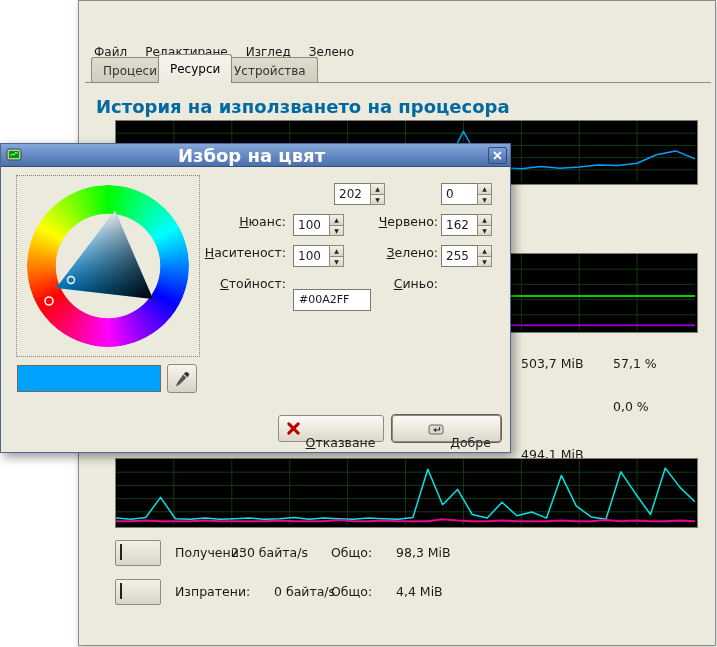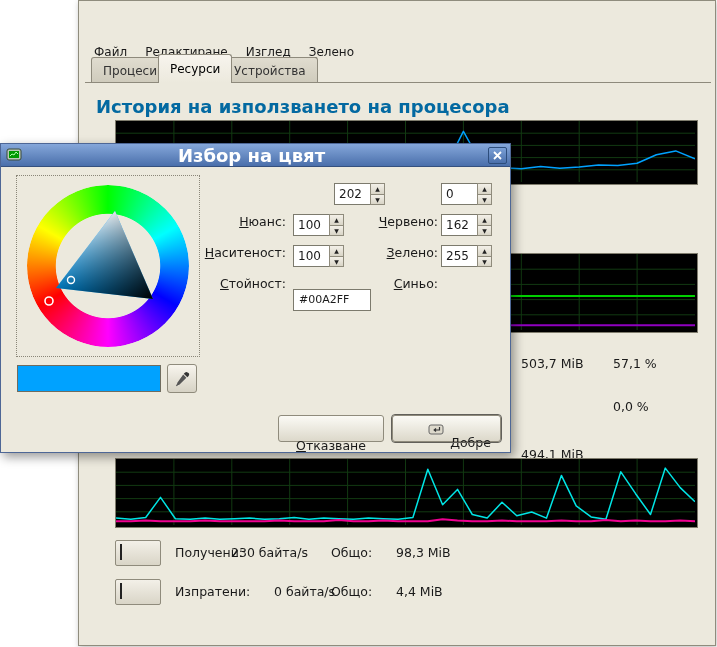--- a/index.html
+++ b/index.html
@@ -290,21 +290,21 @@
   <div class="text-entry" style="left:292px; top:145px; width:78px;">#00A2FF</div>
 
   <div class="color-preview" style="background: rgb(0, 162, 255);"></div>
   <div class="tool-btn" style="left:166px; top:220px; width:30px; height:29px;">
     <svg width="16" height="16" viewBox="0 0 16 16">
       <path d="M13.6 1.4 a2.1 2.1 0 0 1 1 3.5 l-1.3 1.3 -3.5-3.5 1.3-1.3 a2.1 2.1 0 0 1 2.5 0z" fill="#333"></path>
       <path d="M9.2 3.6 L12.4 6.8 5.6 13.6 a1.4 1.4 0 0 1 -1.5 .3 l-1.3 1.3 -.9-.9 1.3-1.3 a1.4 1.4 0 0 1 .3-1.5 z" fill="#555"></path>
     </svg>
   </div>
 
-  <div class="dlg-btn" style="left:277px; top:271px; width:106px;flex-direction:column;">
+  <div class="dlg-btn" style="left:277px; top:271px; width:106px;">
     <svg width="13" height="13" viewBox="0 0 14 14">
       <path d="M2 2 L12 12 M12 2 L2 12" stroke="#c00000" stroke-width="3.2" stroke-linecap="round"></path>
     </svg>
     <span class="mn">Отказване</span>
   </div>
   <div class="dlg-btn default" style="left:391px; top:271px; width:109px;">
     <svg width="16" height="14" viewBox="0 0 16 14">
       <rect x="1" y="3" width="14" height="9" rx="2" fill="#ddd9cc" stroke="#666"></rect>
       <path d="M11.5 5 v3 h-5 M8 6.5 L6.2 8 L8 9.5" fill="none" stroke="#333" stroke-width="1.2"></path>
     </svg>

